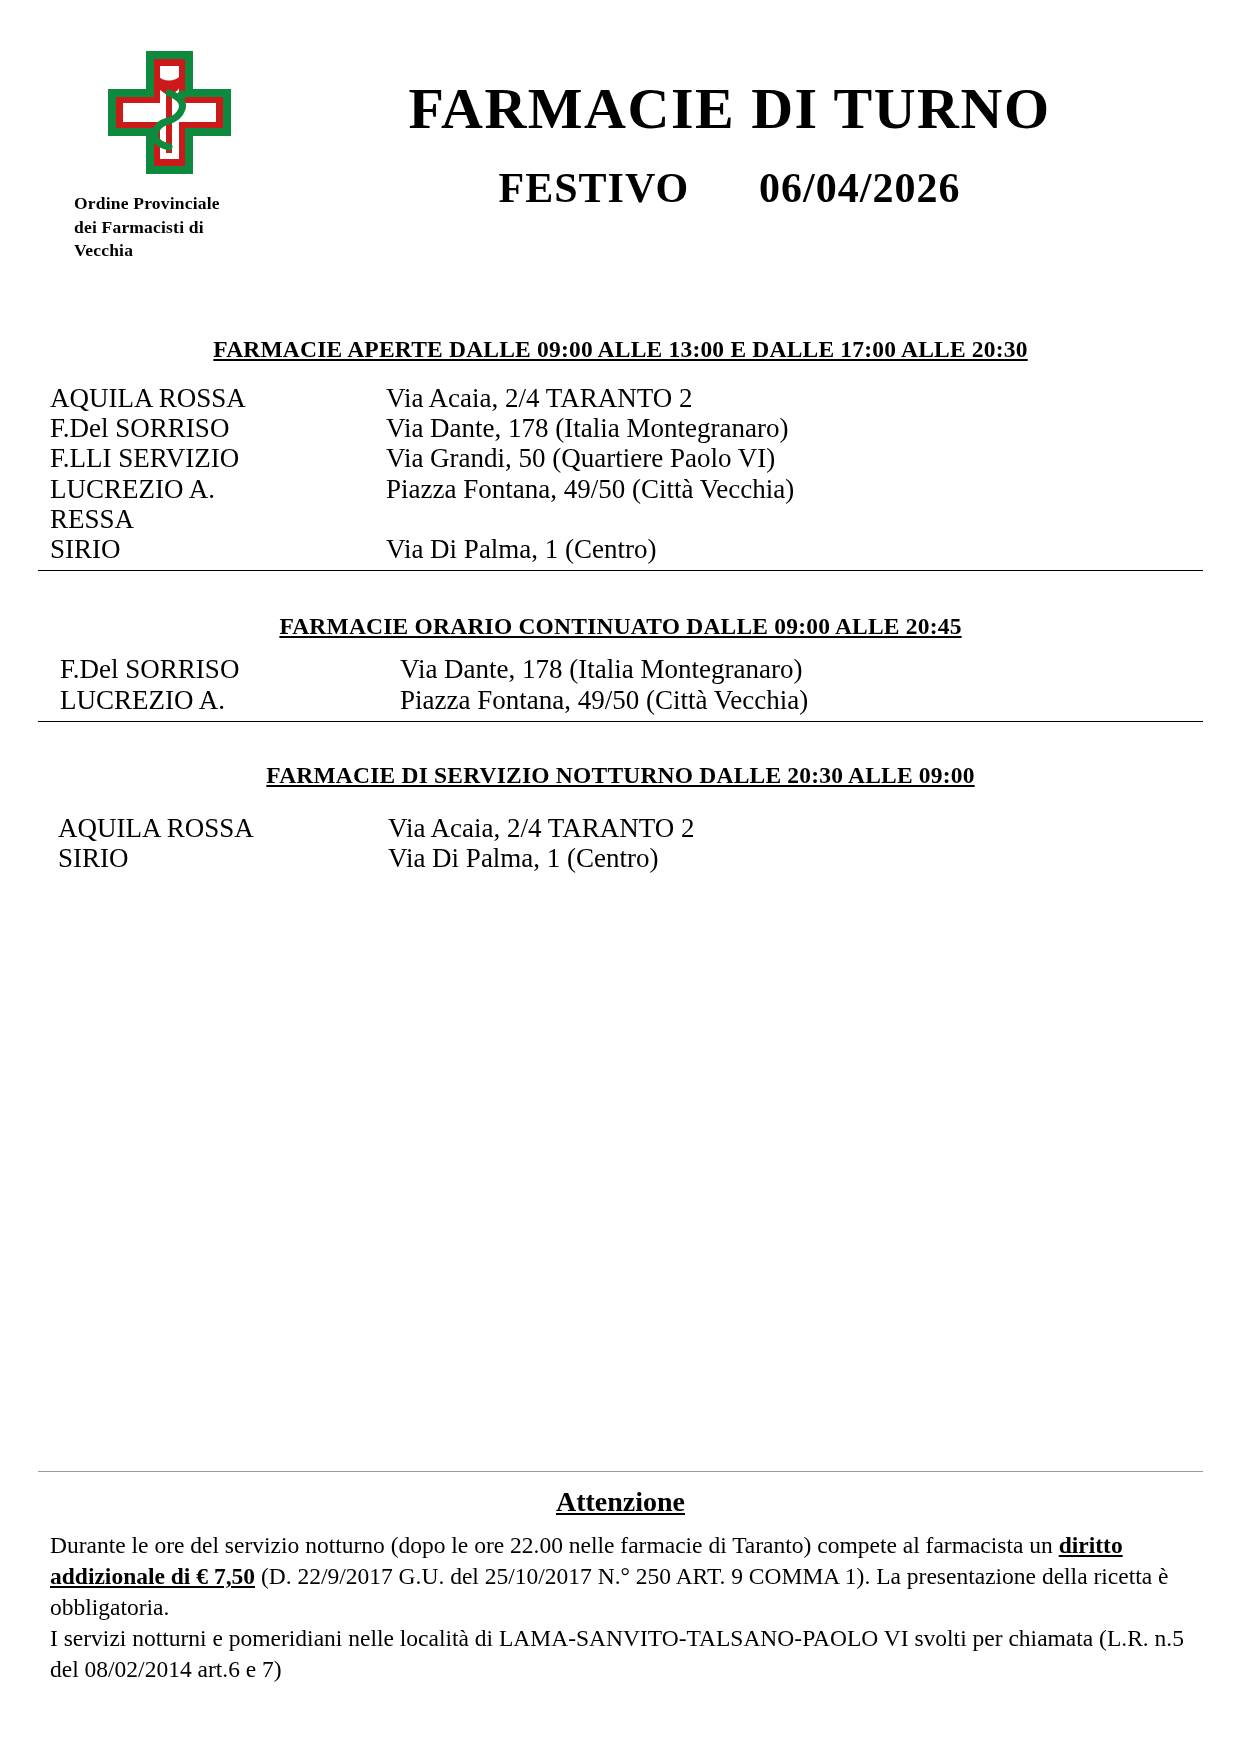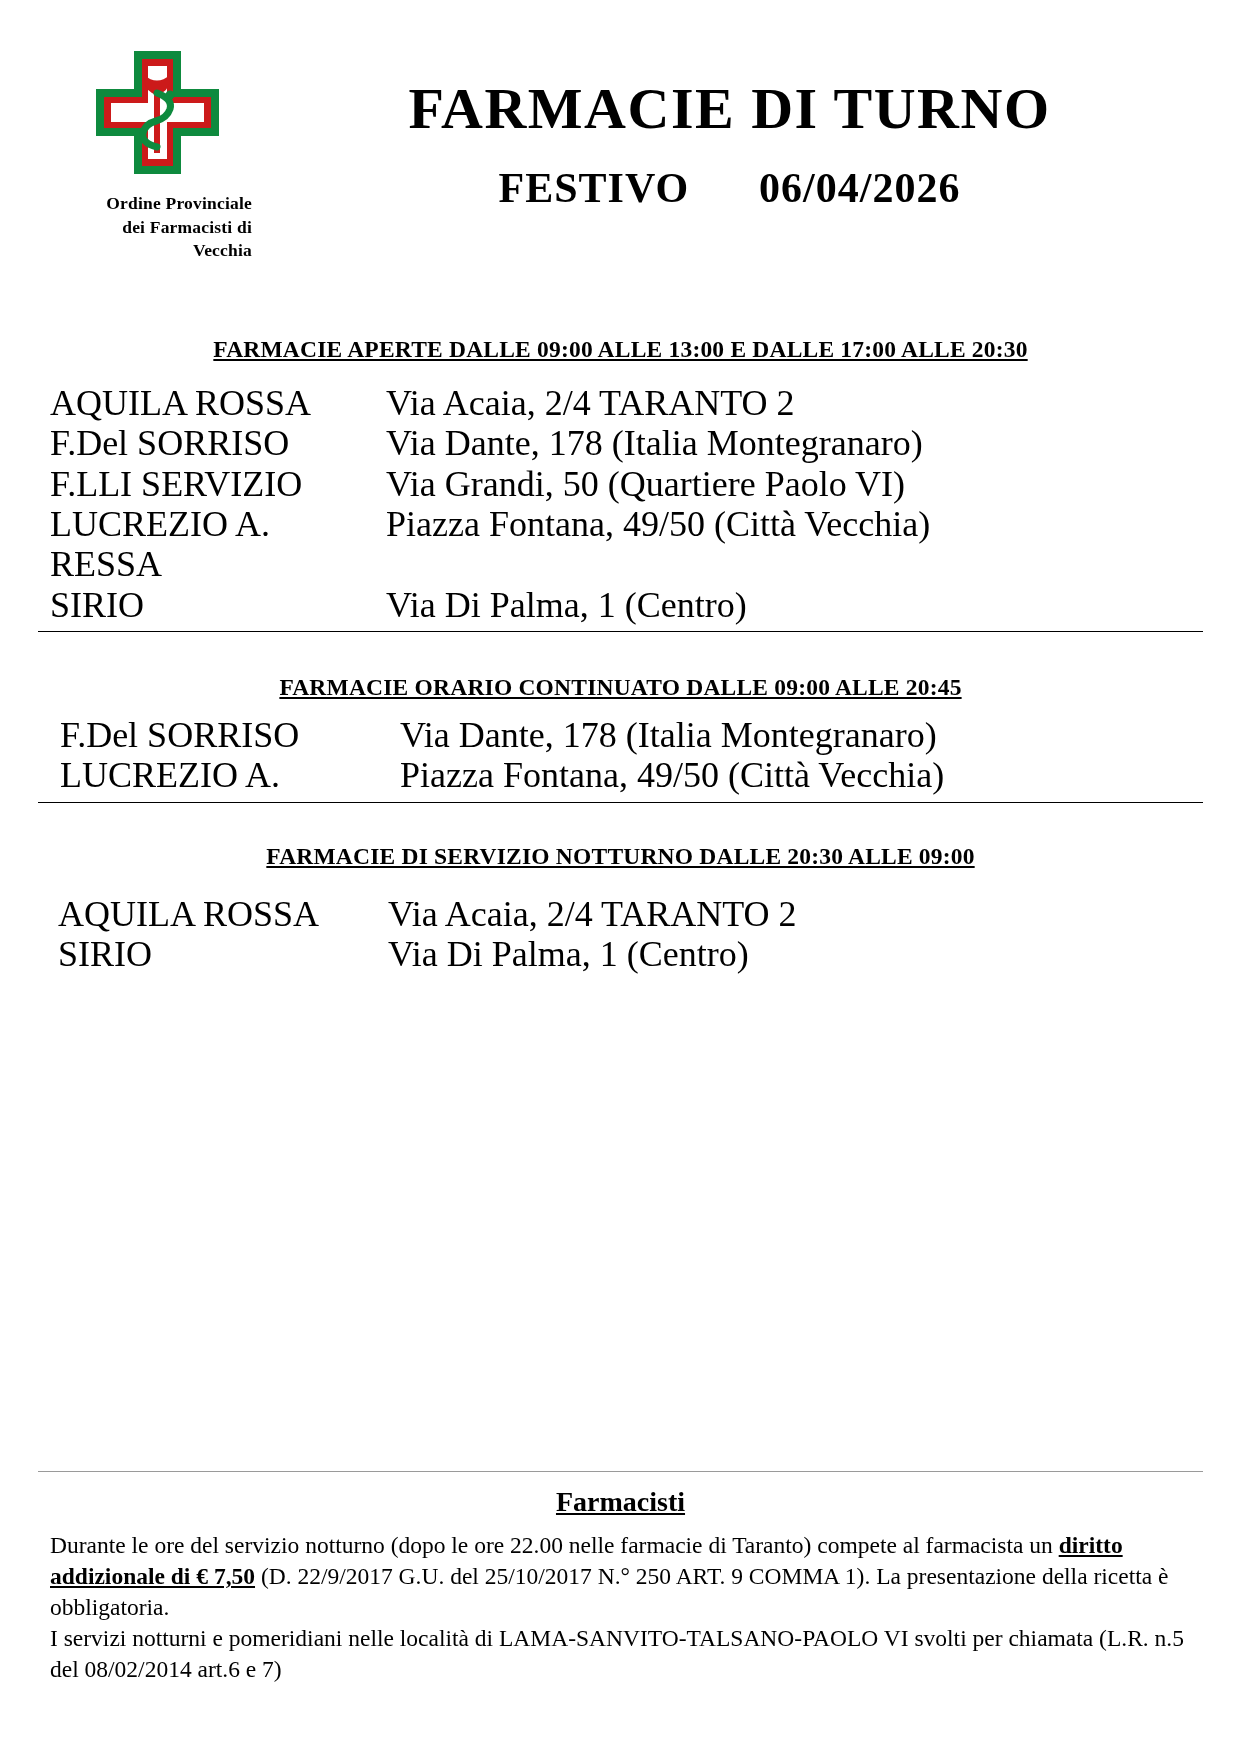--- a/index.html
+++ b/index.html
@@ -25,24 +25,24 @@
   }
 
   
   .header {
     position: relative;
     height: 300px;
   }
 
   .logo-block {
     position: absolute;
-    left: 24px;
+    left: 36px;
     top: 45px;
     width: 190px;
-    text-align: right;
+    text-align: left;
   }
 
   .cross-wrap {
     width: 135px;
     height: 135px;
     margin: 0 auto;
     position: relative;
   }
 
   .logo-caption {
@@ -95,21 +95,21 @@
     margin: 0;
     padding: 0;
   }
 
   .entries {
     margin-top: 20px;
   }
 
   .entry {
     display: flex;
-    font-size: 36px;
+    font-size: 27px;
     line-height: 1.12;
     white-space: nowrap;
   }
 
   .entry .name {
     width: 340px;
     flex: 0 0 340px;
   }
   .entry .addr { flex: 1 1 auto; }
 
@@ -259,20 +259,20 @@
       </div>
       <div class="entry">
         <span class="name">SIRIO</span>
         <span class="addr">Via Di Palma, 1 (Centro)</span>
       </div>
     </div>
   </div>
 
   <div class="footer">
     <hr class="footer-rule">
-    <div class="footer-title">Farmacisti</div>
+    <div class="footer-title">Attenzione</div>
     <div class="footer-text">
       <p><span>Durante le ore del servizio notturno (dopo le ore 22.00 nelle farmacie di Taranto) compete al farmacista un </span><span class="footer-strong">diritto addizionale di € 7,50</span><span> (D. 22/9/2017 G.U. del 25/10/2017 N.° 250 ART. 9 COMMA 1). La presentazione della ricetta è obbligatoria.</span></p>
       <p>I servizi notturni e pomeridiani nelle località di LAMA-SANVITO-TALSANO-PAOLO VI svolti per chiamata (L.R. n.5 del 08/02/2014 art.6 e 7)</p>
     </div>
   </div>
 
 </div>
 
 </body></html>

